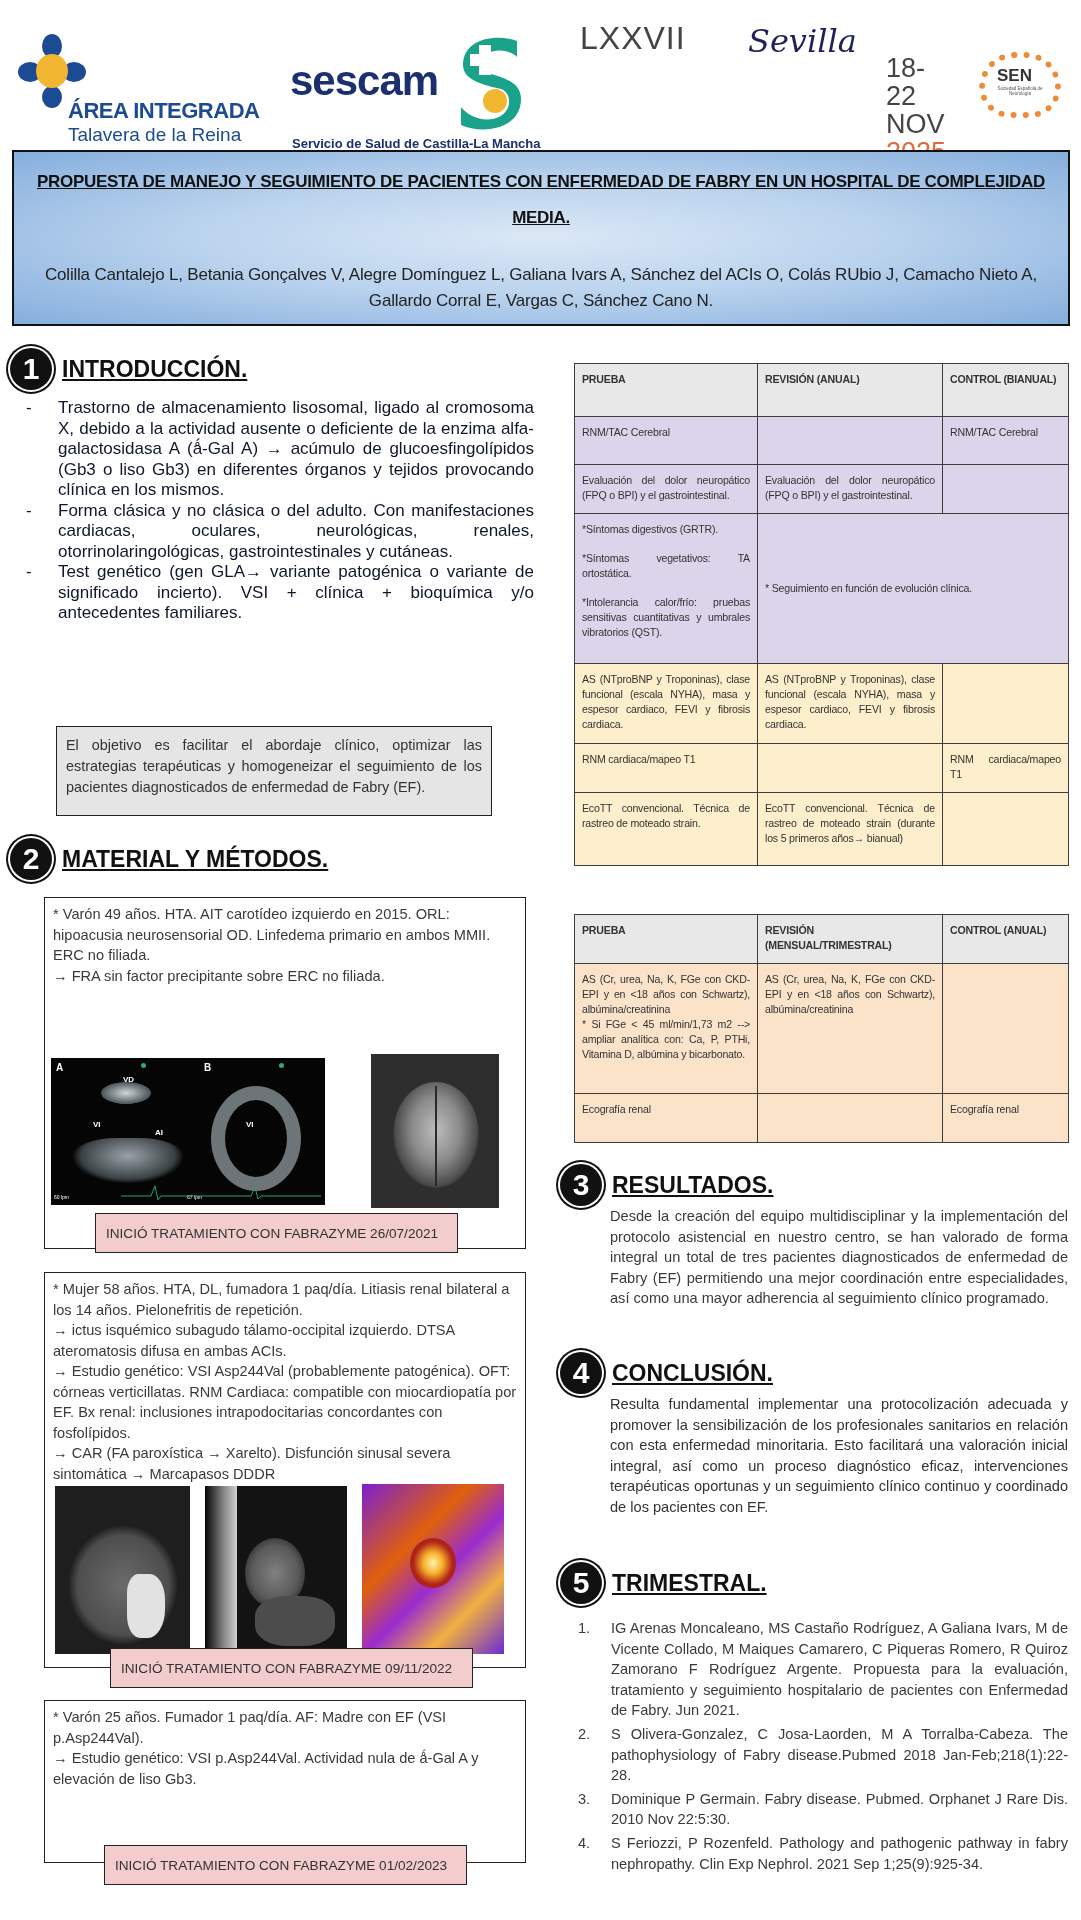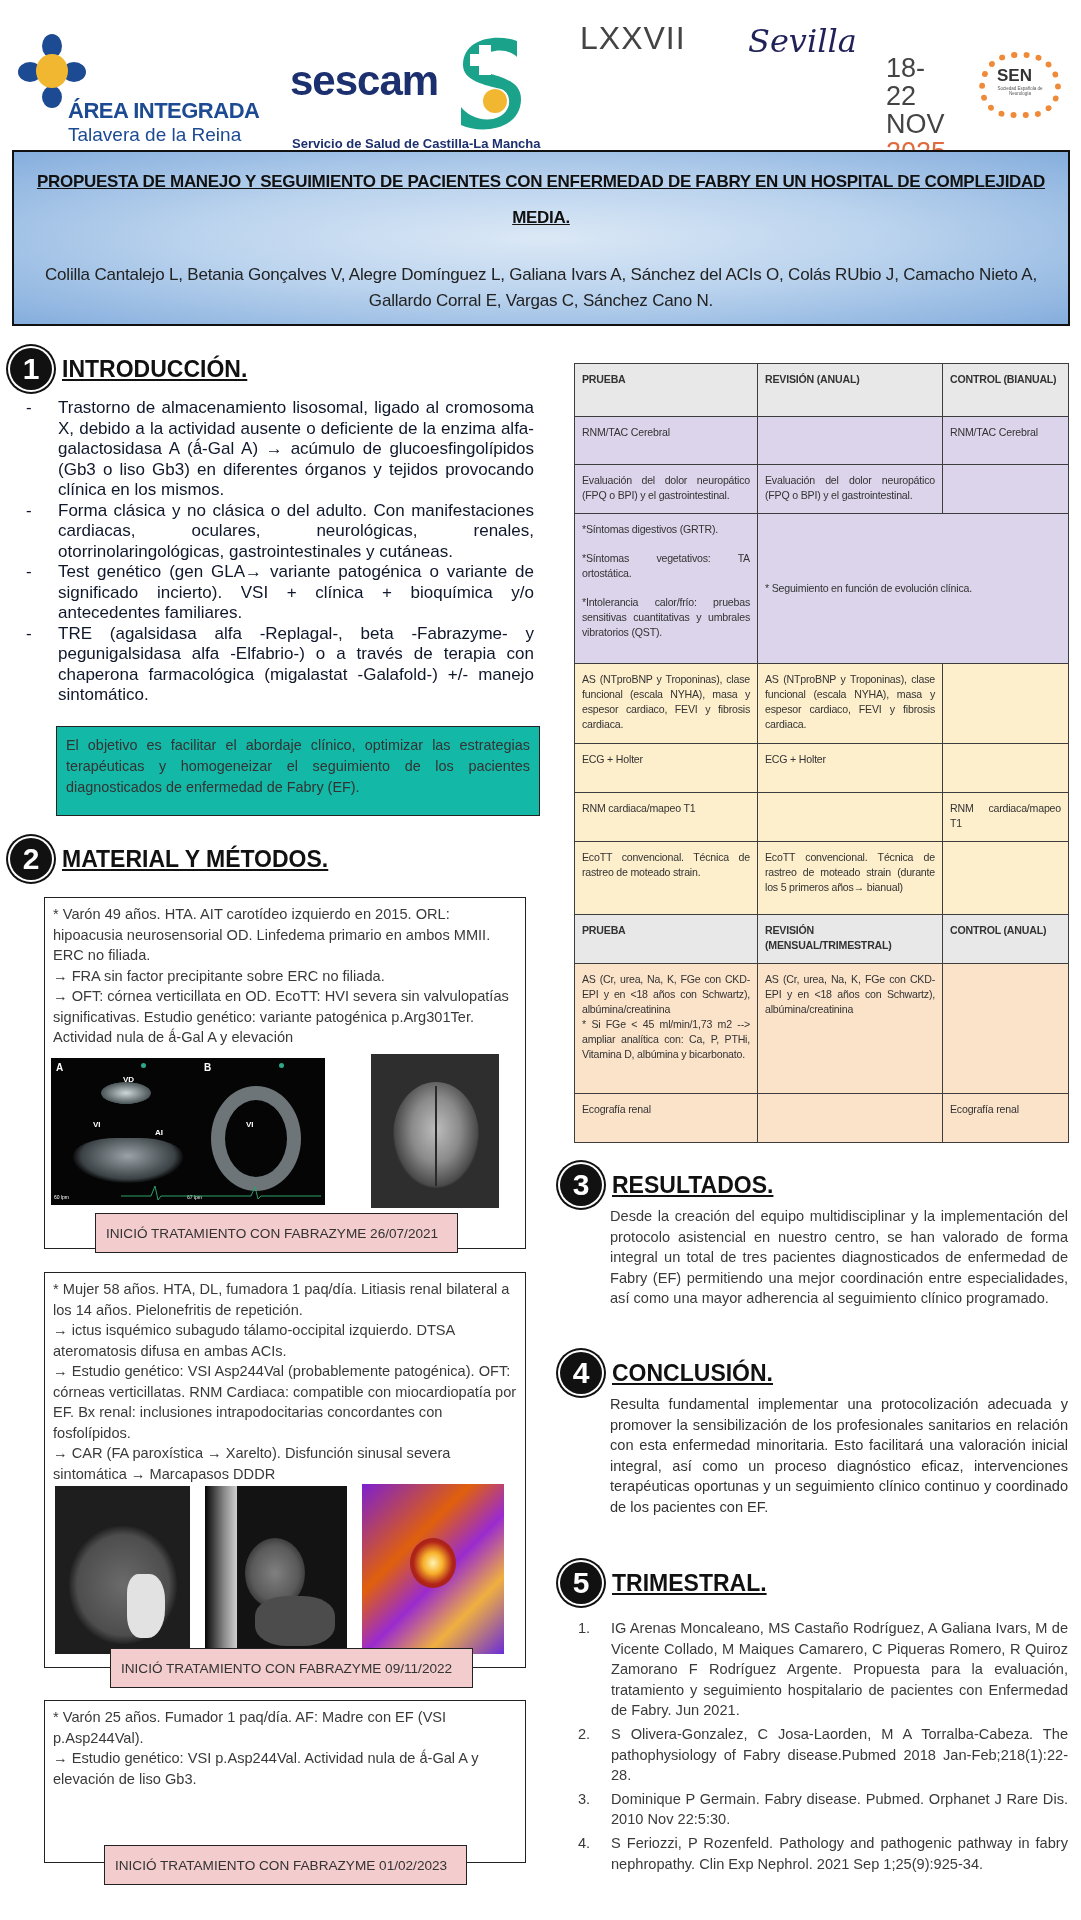--- a/index.html
+++ b/index.html
@@ -43,21 +43,21 @@
   .sec-head { display: flex; align-items: center; }
   .sec-num { width: 42px; height: 42px; border-radius: 50%; background: #111; color: #fff; font-weight: bold; font-size: 30px;
     display: flex; align-items: center; justify-content: center; box-shadow: 0 0 0 2px #fff, 0 0 0 4px #111; margin-left: 4px; }
   .sec-title { margin-left: 10px; font-size: 23px; font-weight: bold; color: #111; text-decoration: underline; }
 
   
   .intro { left: 6px; top: 348px; width: 540px; }
   .intro ul { list-style: none; margin-top: 8px; }
   .intro li { position: relative; padding-left: 52px; padding-right: 12px; font-size: 17px; line-height: 20.5px; text-align: justify; color: #0f172a; }
   .intro li::before { content: "-"; position: absolute; left: 20px; }
-  .objective { left: 56px; top: 726px; width: 484px; height: 90px; background: #14b8a6; border: 1px solid #222; padding: 8px 9px;
+  .objective { left: 56px; top: 726px; width: 436px; height: 90px; background: #e5e5e5; border: 1px solid #222; padding: 8px 9px;
     font-size: 14.4px; line-height: 21px; text-align: justify; color: #333; }
 
   
   .methods-head { left: 6px; top: 838px; }
   .case { border: 1px solid #222; background: #fff; padding: 6px 8px; font-size: 14.6px; line-height: 20.5px; color: #3a3a3a; }
   .case1 { left: 44px; top: 897px; width: 482px; height: 352px; }
   .case2 { left: 44px; top: 1272px; width: 482px; height: 396px; }
   .case3 { left: 44px; top: 1700px; width: 482px; height: 163px; }
   .case-line { display: block; }
   .badge { position: absolute; background: #f3cccd; border: 1px solid #222; font-size: 13.6px; color: #333; padding: 0 10px; height: 40px; line-height: 40px; white-space: nowrap; }
@@ -147,34 +147,32 @@
 
 <div class="abs intro">
   <div class="sec-head">
     <div class="sec-num">1</div>
     <div class="sec-title">INTRODUCCIÓN.</div>
   </div>
   <ul>
     <li>Trastorno de almacenamiento lisosomal, ligado al cromosoma X, debido a la actividad ausente o deficiente de la enzima alfa-galactosidasa A (ǻ-Gal A) → acúmulo de glucoesfingolípidos (Gb3 o liso Gb3) en diferentes órganos y tejidos provocando clínica en los mismos.</li>
     <li>Forma clásica y no clásica o del adulto. Con manifestaciones cardiacas, oculares, neurológicas, renales, otorrinolaringológicas, gastrointestinales y cutáneas.</li>
     <li>Test genético (gen GLA→ variante patogénica o variante de significado incierto). VSI + clínica + bioquímica y/o antecedentes familiares.</li>
-    <li>TRE (agalsidasa alfa -Replagal-, beta -Fabrazyme- y pegunigalsidasa alfa -Elfabrio-) o a través de terapia con chaperona farmacológica (migalastat -Galafold-) +/- manejo sintomático.</li>
   </ul>
 </div>
 <div class="abs objective">El objetivo es facilitar el abordaje clínico, optimizar las estrategias terapéuticas y homogeneizar el seguimiento de los pacientes diagnosticados de enfermedad de Fabry (EF).</div>
 
 <div class="abs sec-head methods-head">
   <div class="sec-num">2</div>
   <div class="sec-title">MATERIAL Y MÉTODOS.</div>
 </div>
 
 <div class="abs case case1">
   <span class="case-line">* Varón 49 años. HTA.  AIT carotídeo izquierdo en 2015. ORL: hipoacusia neurosensorial OD. Linfedema primario en ambos MMII. ERC no filiada.</span>
   <span class="case-line">→ FRA sin factor precipitante sobre ERC no filiada.</span>
-  <span class="case-line">→ OFT: córnea verticillata en OD.  EcoTT: HVI severa sin valvulopatías significativas. Estudio genético: variante patogénica p.Arg301Ter. Actividad nula de ǻ-Gal A y elevación</span>
 </div>
 <div class="img echo">
   <span class="lbl" style="left:5px;top:4px;">A</span>
   <span class="lbl" style="left:153px;top:4px;">B</span>
   <span class="led" style="left:90px;top:5px;"></span>
   <span class="led" style="left:228px;top:5px;"></span>
   <span class="blob" style="left:50px;top:24px;width:50px;height:22px;background:radial-gradient(#cfd7da,#4a5558 70%,transparent 72%);"></span>
   <span class="lbl" style="left:72px;top:17px;font-size:8px;">VD</span>
   <span class="lbl" style="left:42px;top:62px;font-size:8px;">VI</span>
   <span class="lbl" style="left:104px;top:70px;font-size:8px;">AI</span>
@@ -248,25 +246,20 @@
       <p>*Intolerancia calor/frío: pruebas sensitivas cuantitativas y umbrales vibratorios (QST).</p>
     </td>
     <td colspan="2" class="mid">* Seguimiento en función de evolución clínica.</td>
   </tr>
   <tr class="yel" style="height:80px">
     <td>AS (NTproBNP y Troponinas), clase funcional (escala NYHA), masa y espesor cardiaco, FEVI y fibrosis cardiaca.</td>
     <td>AS (NTproBNP y Troponinas), clase funcional (escala NYHA), masa y espesor cardiaco, FEVI y fibrosis cardiaca.</td>
     <td></td>
   </tr>
   <tr class="yel" style="height:49px">
-    <td>ECG + Holter</td>
-    <td>ECG + Holter</td>
-    <td></td>
-  </tr>
-  <tr class="yel" style="height:49px">
     <td>RNM cardiaca/mapeo T1</td>
     <td></td>
     <td>RNM cardiaca/mapeo T1</td>
   </tr>
   <tr class="yel" style="height:73px">
     <td>EcoTT convencional. Técnica de rastreo de moteado strain.</td>
     <td>EcoTT convencional. Técnica de rastreo de moteado strain (durante los 5 primeros años→ bianual)</td>
     <td></td>
   </tr>
 </tbody>

